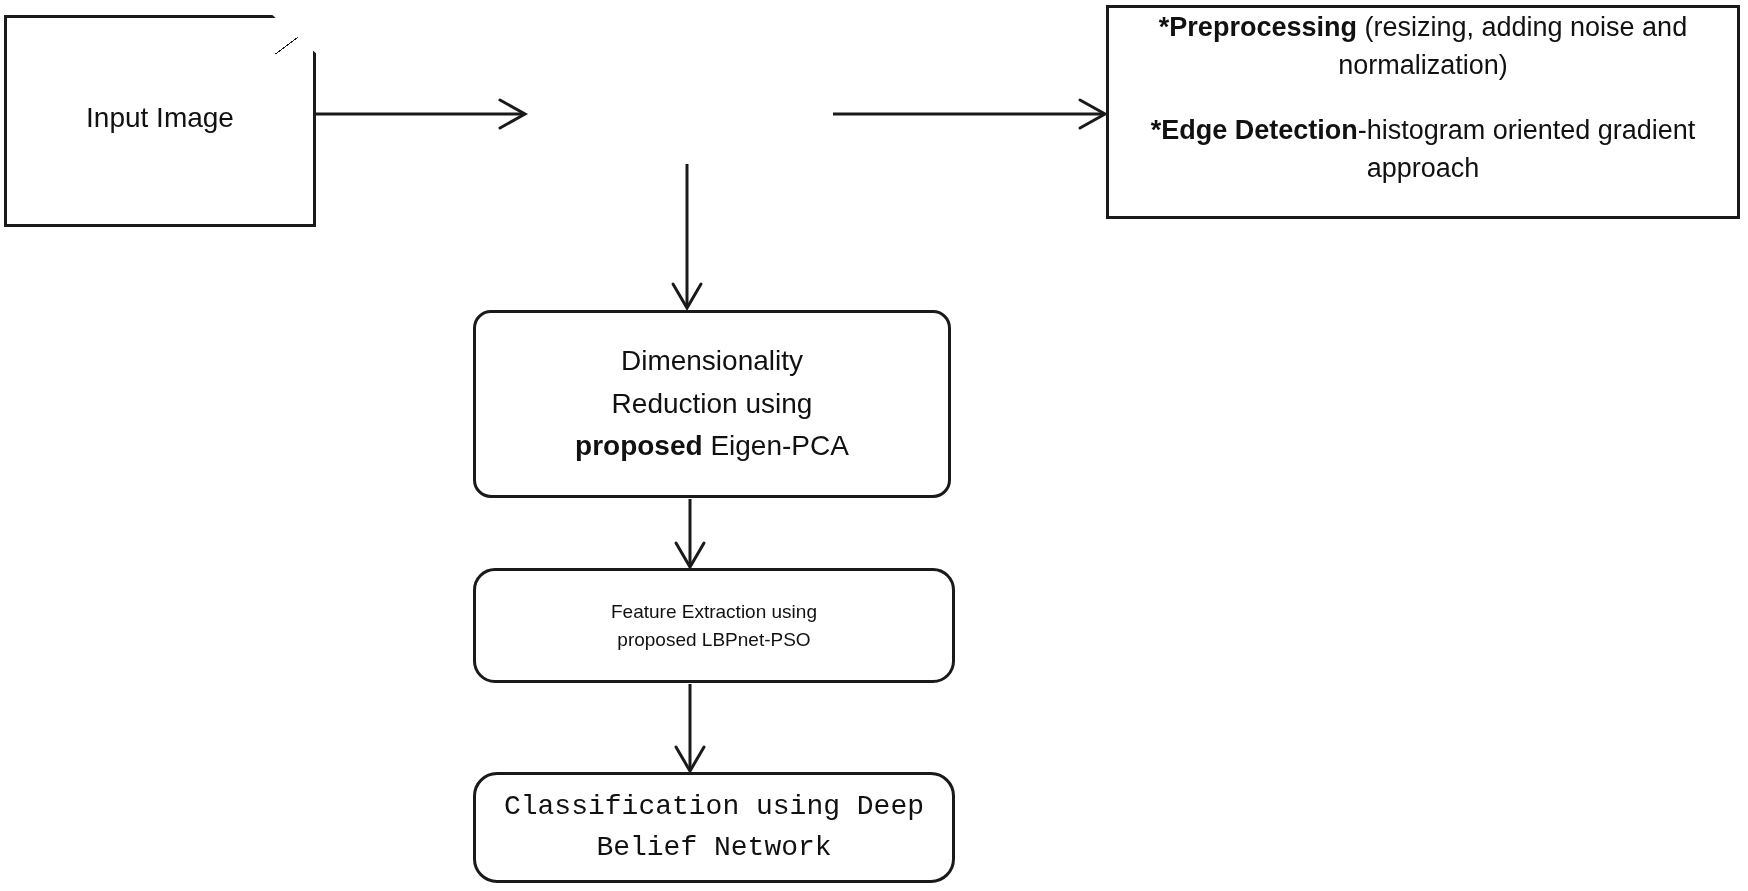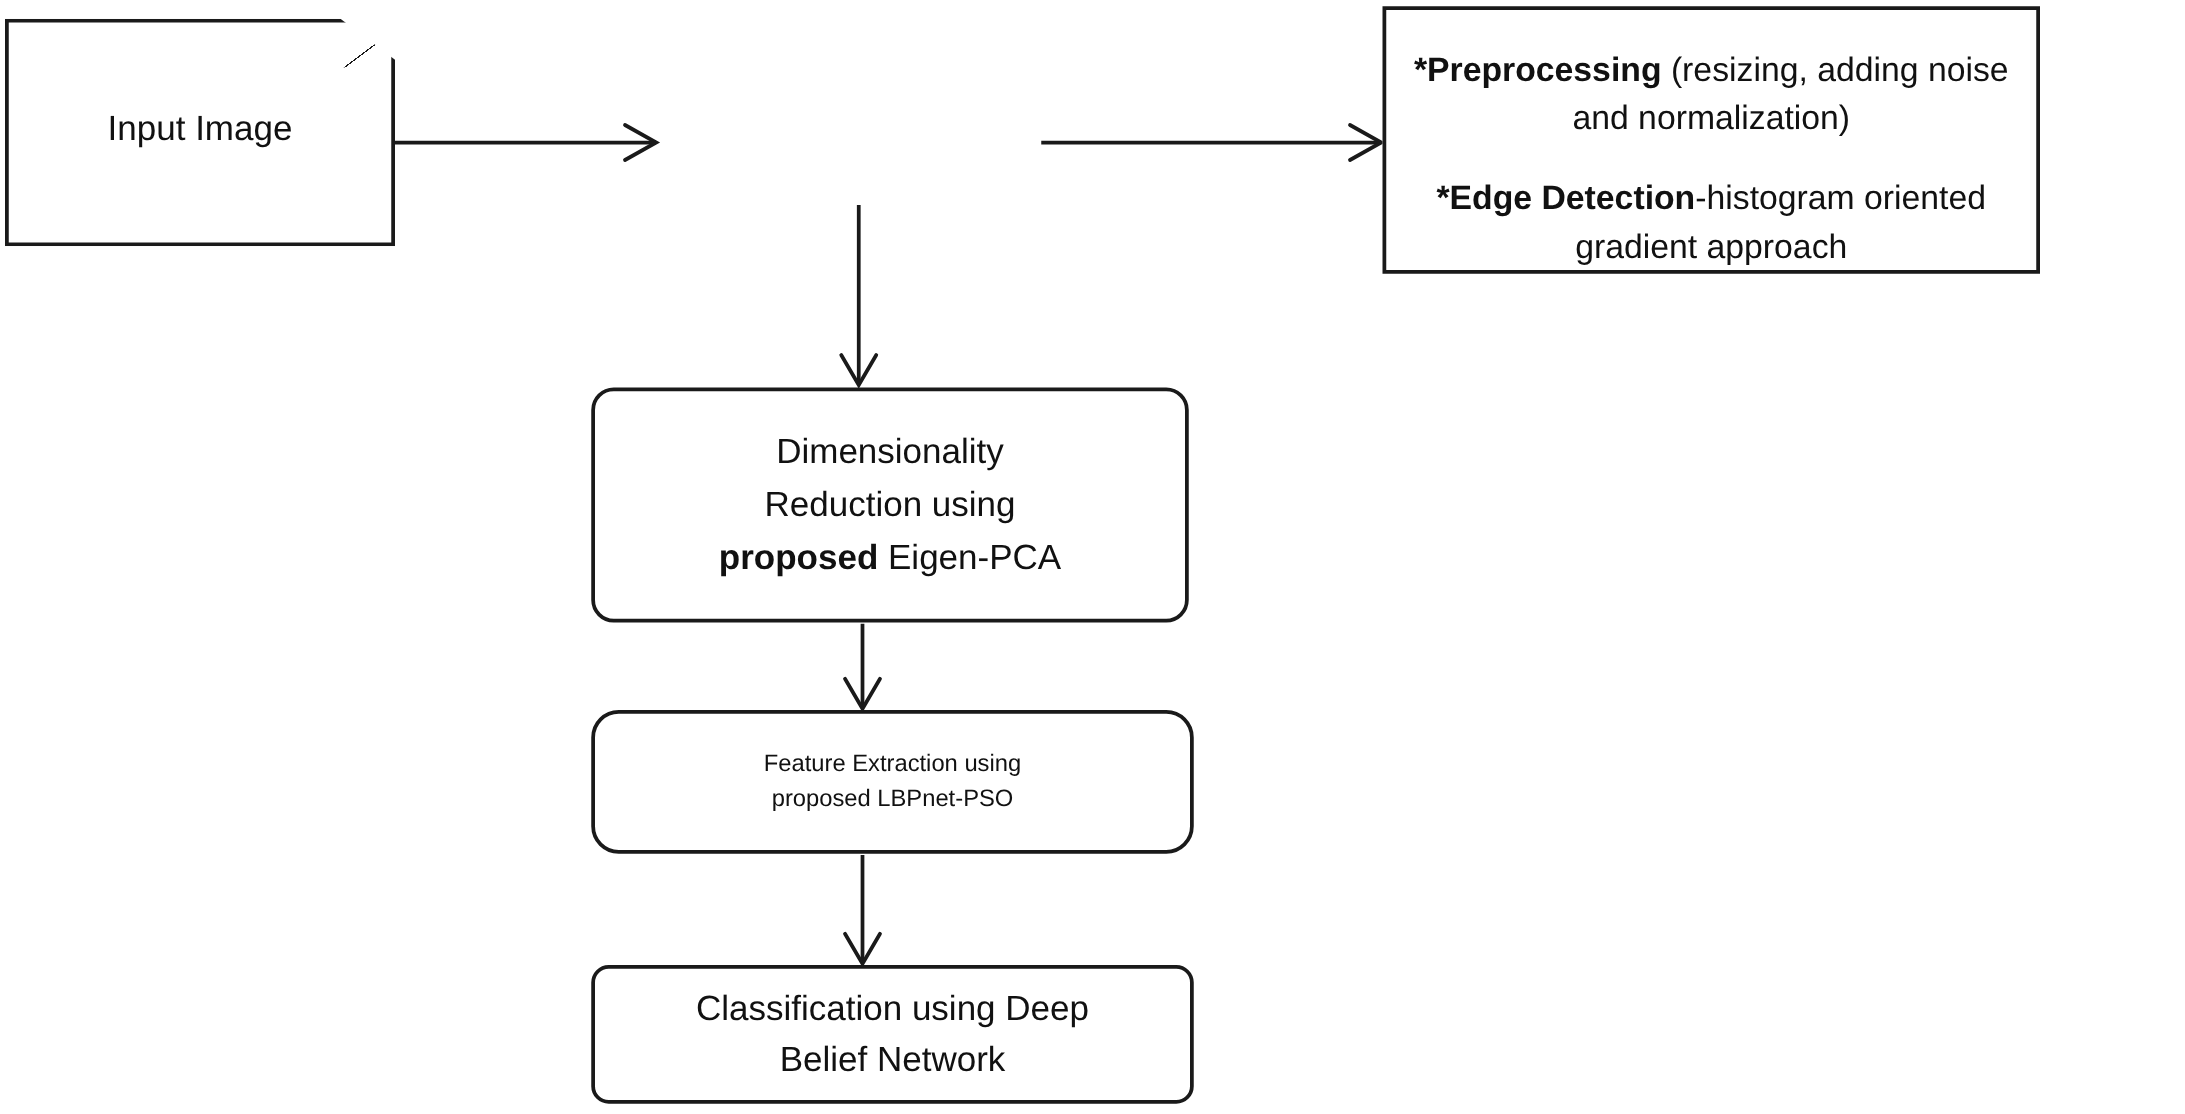--- a/index.html
+++ b/index.html
@@ -42,21 +42,21 @@
     width: 100%;
     padding: 0 12px;
     box-sizing: border-box;
   }
 
   
   #node-input-image {
     left: 4px;
     top: 15px;
     width: 312px;
-    height: 182px;
+    height: 212px;
     border: 3px solid #1a1a1a;
     font-size: 28px;
     -webkit-clip-path: polygon(0 0, 86% 0, 100% 18%, 100% 100%, 0 100%);
     clip-path: polygon(0 0, 86% 0, 100% 18%, 100% 100%, 0 100%);
     background:
       linear-gradient(to bottom right, transparent 49.6%, #1a1a1a 49.6%, #1a1a1a 51.4%, transparent 51.4%)
       no-repeat 268px 0 / 48px 36px,
       #ffffff;
   }
   #node-input-image .txt { margin-top: -6px; }
@@ -90,35 +90,36 @@
     border-radius: 22px;
     font-size: 19px;
     line-height: 1.46;
   }
   #node-classification {
     left: 473px;
     top: 772px;
     width: 482px;
     height: 111px;
     border: 3px solid #1a1a1a;
-    border-radius: 14px;
+    border-radius: 24px;
     font-size: 28px;
     line-height: 1.46;
+    font-family: Liberation Mono, monospace;
   }
 
   
   #node-preprocessing {
     left: 1106px;
     top: 5px;
-    width: 526px;
+    width: 634px;
     height: 214px;
     border: 3px solid #1a1a1a;
     border-radius: 0;
     flex-direction: column;
-    justify-content: flex-end;
+    justify-content: flex-start;
     font-size: 27px;
     line-height: 1.42;
   }
   #node-preprocessing .para { width: 100%; padding: 0 16px; box-sizing: border-box; }
   #node-preprocessing .para.first { margin-bottom: 26px; }
   .b { font-weight: bold; }
 </style>
 </head>
 <body>
 

